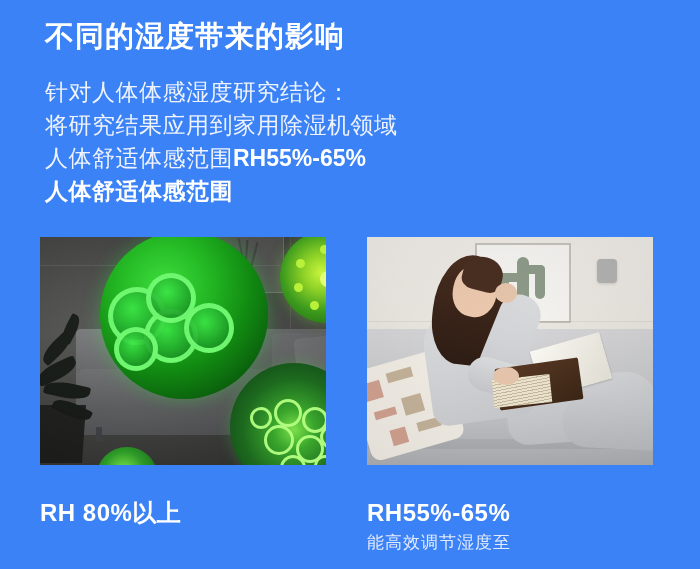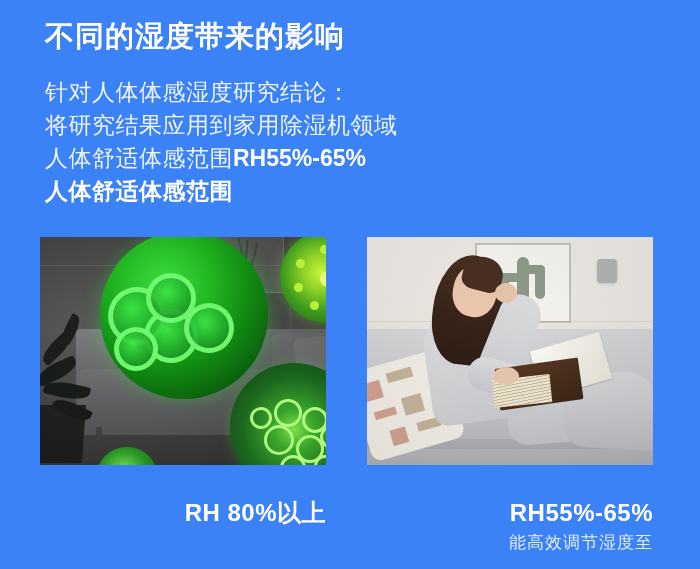--- a/index.html
+++ b/index.html
@@ -128,21 +128,21 @@
   .book-pg{position:absolute;left:168px;top:104px;width:72px;height:48px;
     background:linear-gradient(135deg,#fbfaf4,#e8e5da);transform:rotate(-16deg);
     box-shadow:0 1px 2px rgba(0,0,0,.2);}
   .book-cv{position:absolute;left:130px;top:126px;width:84px;height:42px;
     background:linear-gradient(160deg,#5a3a24,#3c2617);transform:rotate(-8deg);border-radius:2px;}
   .book-pgs{position:absolute;left:126px;top:140px;width:58px;height:28px;
     background:repeating-linear-gradient(175deg,#efe6d2 0 2px,#c9bb9c 2px 3px);transform:rotate(-6deg);}
   .lt-shadow{position:absolute;inset:0;background:radial-gradient(ellipse at 45% 45%,rgba(0,0,0,0),rgba(0,0,0,.07));}
 
   
-  .cap{position:absolute;text-align:right;width:286px;}
+  .cap{position:absolute;text-align:left;width:286px;}
   .cap-left{left:40px;top:498px;}
   .cap-right{left:367px;top:498px;}
   .cap-h{font-size:24px;font-weight:bold;color:#ffffff;line-height:30px;letter-spacing:0.5px;}
   .cap-s{font-size:17px;color:#e3ebff;line-height:26px;letter-spacing:1px;margin-top:2px;}
 </style>
 </head>
 <body style="background: rgb(21, 73, 194);">
 
 <div class="page" style="background: #3b82f6;">
 

